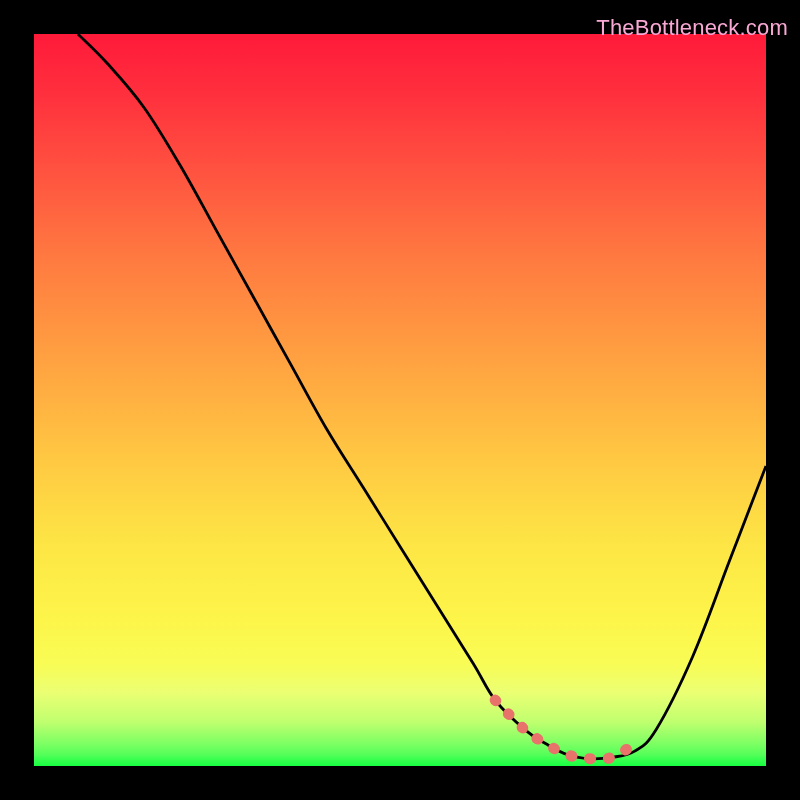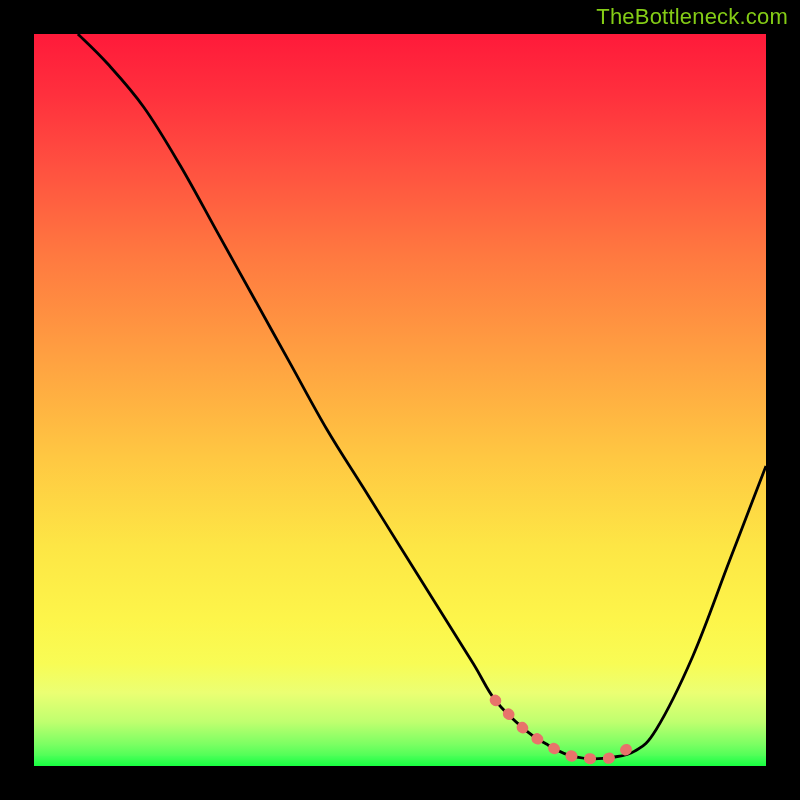--- a/index.html
+++ b/index.html
@@ -6,23 +6,23 @@
   body {
     width: 800px;
     height: 800px;
     background: #000;
     position: relative;
     font-family: Arial, sans-serif;
     overflow: hidden;
   }
   .watermark {
     position: absolute;
-    top: 4px;
+    top: 15px;
     right: 12px;
-    color: #84cc16;
+    color: #f9a8d4;
     font-size: 22px;
     font-weight: 500;
     z-index: 10;
     letter-spacing: 0.2px;
   }
   .plot-area {
     position: absolute;
     left: 34px;
     top: 34px;
     width: 732px;

